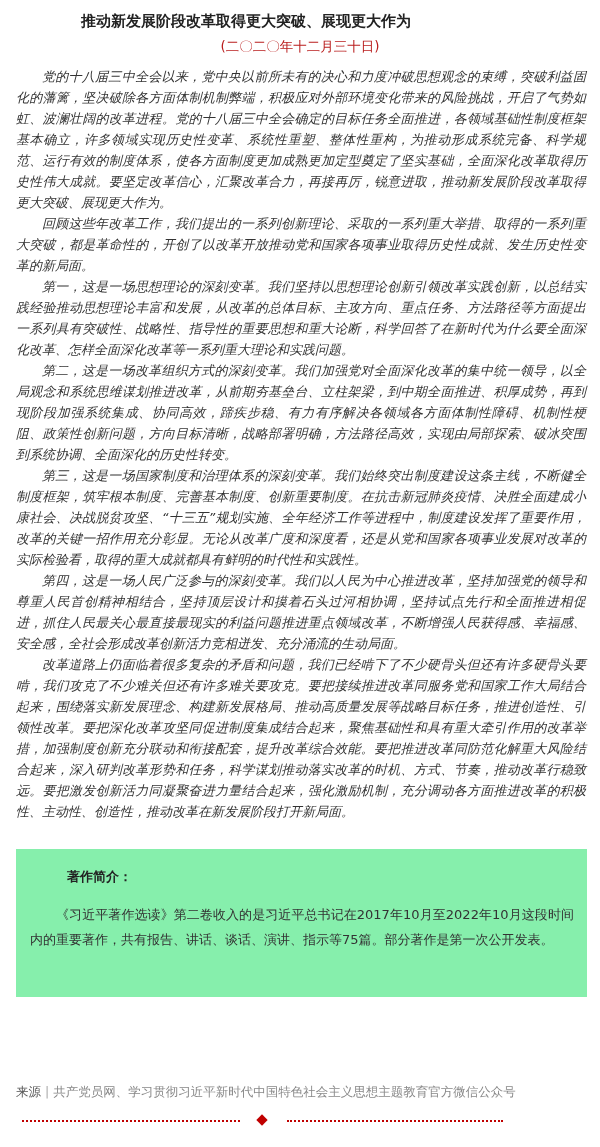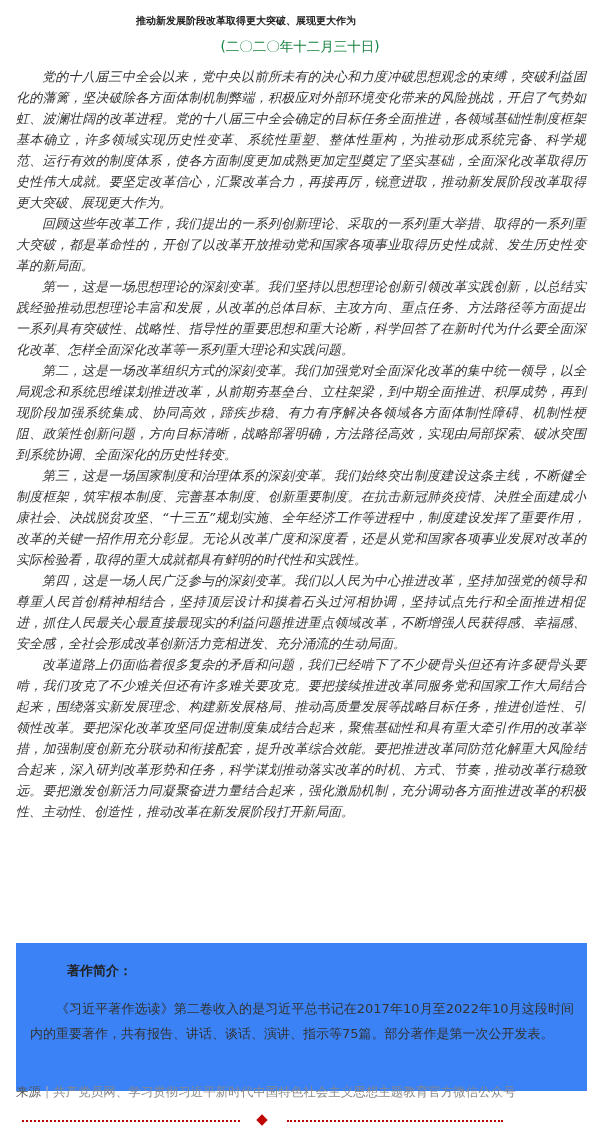--- a/index.html
+++ b/index.html
@@ -3,36 +3,36 @@
 <meta charset="utf-8">
 <style>
   html, body { margin: 0; padding: 0; background: #ffffff; }
   body {
     width: 600px; height: 1147px; overflow: hidden; position: relative;
     font-family: "DejaVu Sans", "Liberation Sans", sans-serif;
     color: #333333;
   }
   .title {
     position: absolute; left: 0; top: 11px; width: 492px; text-align: center;
-    font-size: 10px; font-weight: bold; color: #222; line-height: 20px;
+    font-size: 15px; font-weight: bold; color: #222; line-height: 20px;
   }
   .date {
     position: absolute; left: 0; top: 36px; width: 600px; text-align: center;
-    font-size: 13.5px; color: #15803d; line-height: 20px;
+    font-size: 13.5px; color: #b91c1c; line-height: 20px;
   }
   .article {
     position: absolute; left: 16px; top: 66px; width: 570px;
     font-size: 13px; line-height: 21px; color: #333;
     text-align: justify;
     font-style: italic;
   }
   .article p { margin: 0; text-indent: 2em; }
   .intro-box {
-    position: absolute; left: 16px; top: 943px; width: 571px; height: 148px;
-    background: #3b82f6;
+    position: absolute; left: 16px; top: 849px; width: 571px; height: 148px;
+    background: #86efac;
   }
   .intro-heading {
     position: absolute; left: 51px; top: 18px;
     font-size: 13px; font-weight: bold; color: #222; line-height: 20px;
   }
   .intro-text {
     position: absolute; left: 10px; top: 49px; width: 552px;
     font-size: 13px; line-height: 25px; color: #333; text-align: justify;
   }
   .intro-text p { margin: 4px; text-indent: 2em; }

